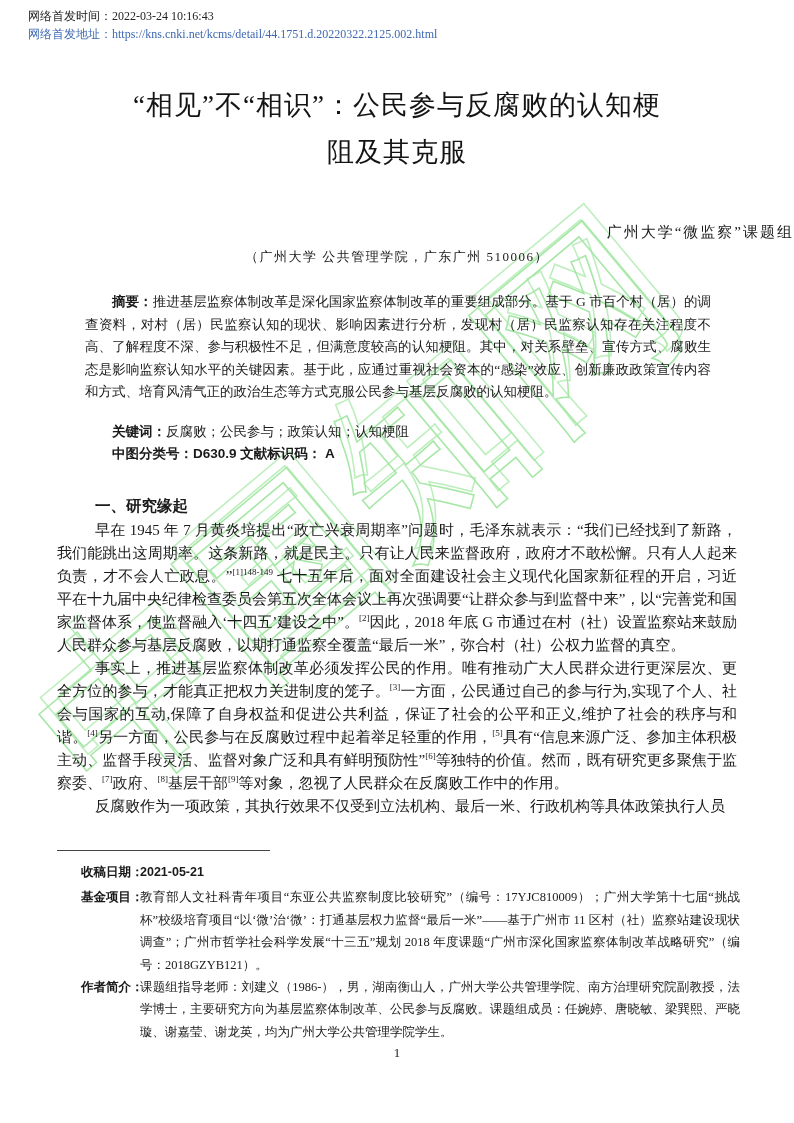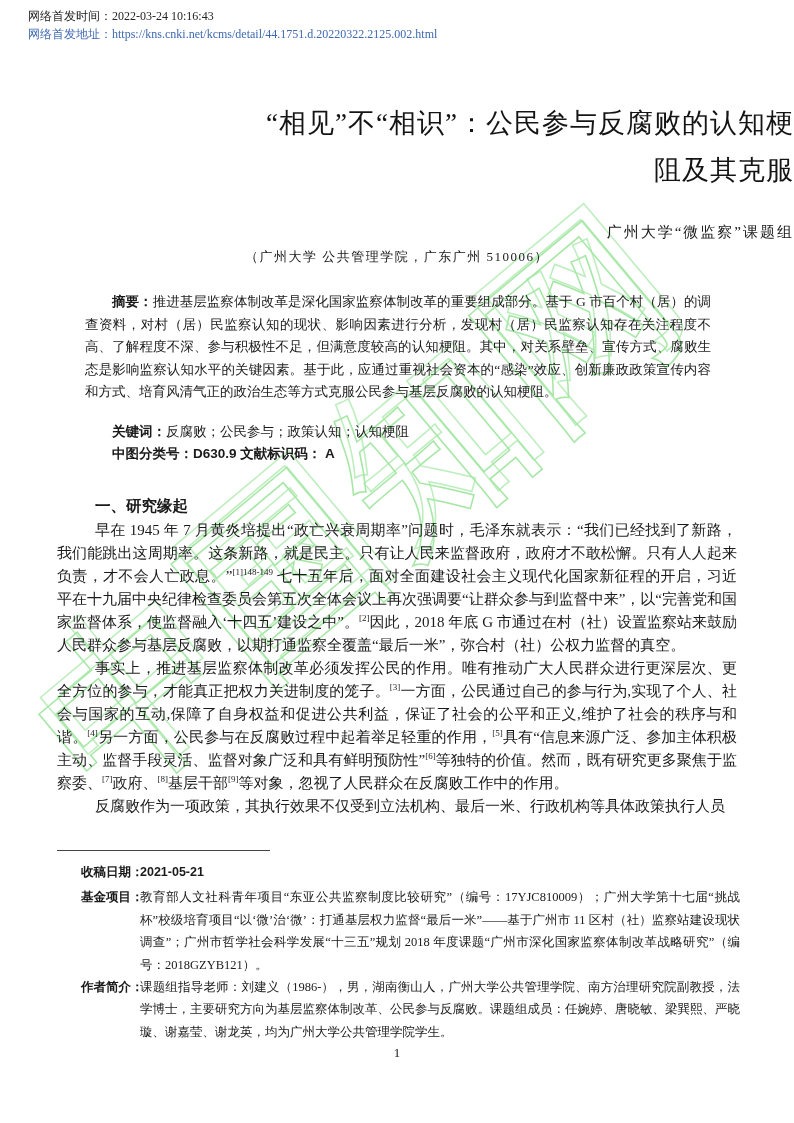--- a/index.html
+++ b/index.html
@@ -10,21 +10,21 @@
     overflow:hidden;
     font-family:"Liberation Serif","DejaVu Serif",serif;
     color:#1a1a1a;
   }
   
   #header{position:absolute;top:8px;left:28px;font-size:12px;line-height:17.5px;z-index:2;}
   #header .time{color:#222;}
   #header .addr{color:#3e68b0;}
   #header a{color:#3e68b0;text-decoration:none;}
   
-  #title{position:absolute;top:100px;left:0;right:0;text-align:right;font-size:27px;line-height:47px;color:#141414;letter-spacing:1px;z-index:2;}
+  #title{position:absolute;top:82px;left:0;right:0;text-align:center;font-size:27px;line-height:47px;color:#141414;letter-spacing:1px;z-index:2;}
   #subtitle{position:absolute;top:186px;left:0;right:0;text-align:center;font-size:15px;color:#1a1a1a;z-index:2;}
   #authors{position:absolute;top:223px;left:0;right:0;text-align:right;font-size:15px;letter-spacing:2px;z-index:2;}
   #affiliation{position:absolute;top:248px;left:0;right:0;text-align:center;font-size:13px;letter-spacing:1.5px;z-index:2;}
   
   #abstract-block{position:absolute;top:291px;left:85px;width:626px;font-size:13.5px;line-height:22.5px;text-align:justify;z-index:2;}
   #abstract-block p{margin:0;text-indent:27px;}
   .inline-label{font-family:"Liberation Sans","DejaVu Sans",sans-serif;font-weight:bold;}
   #keywords-line{margin-top:17px;padding-left:27px;}
   #clc-line{padding-left:27px;font-family:"Liberation Sans","DejaVu Sans",sans-serif;font-weight:bold;}
   #clc-line .val{font-family:"Liberation Sans","DejaVu Sans",sans-serif;margin-top:16px;}

